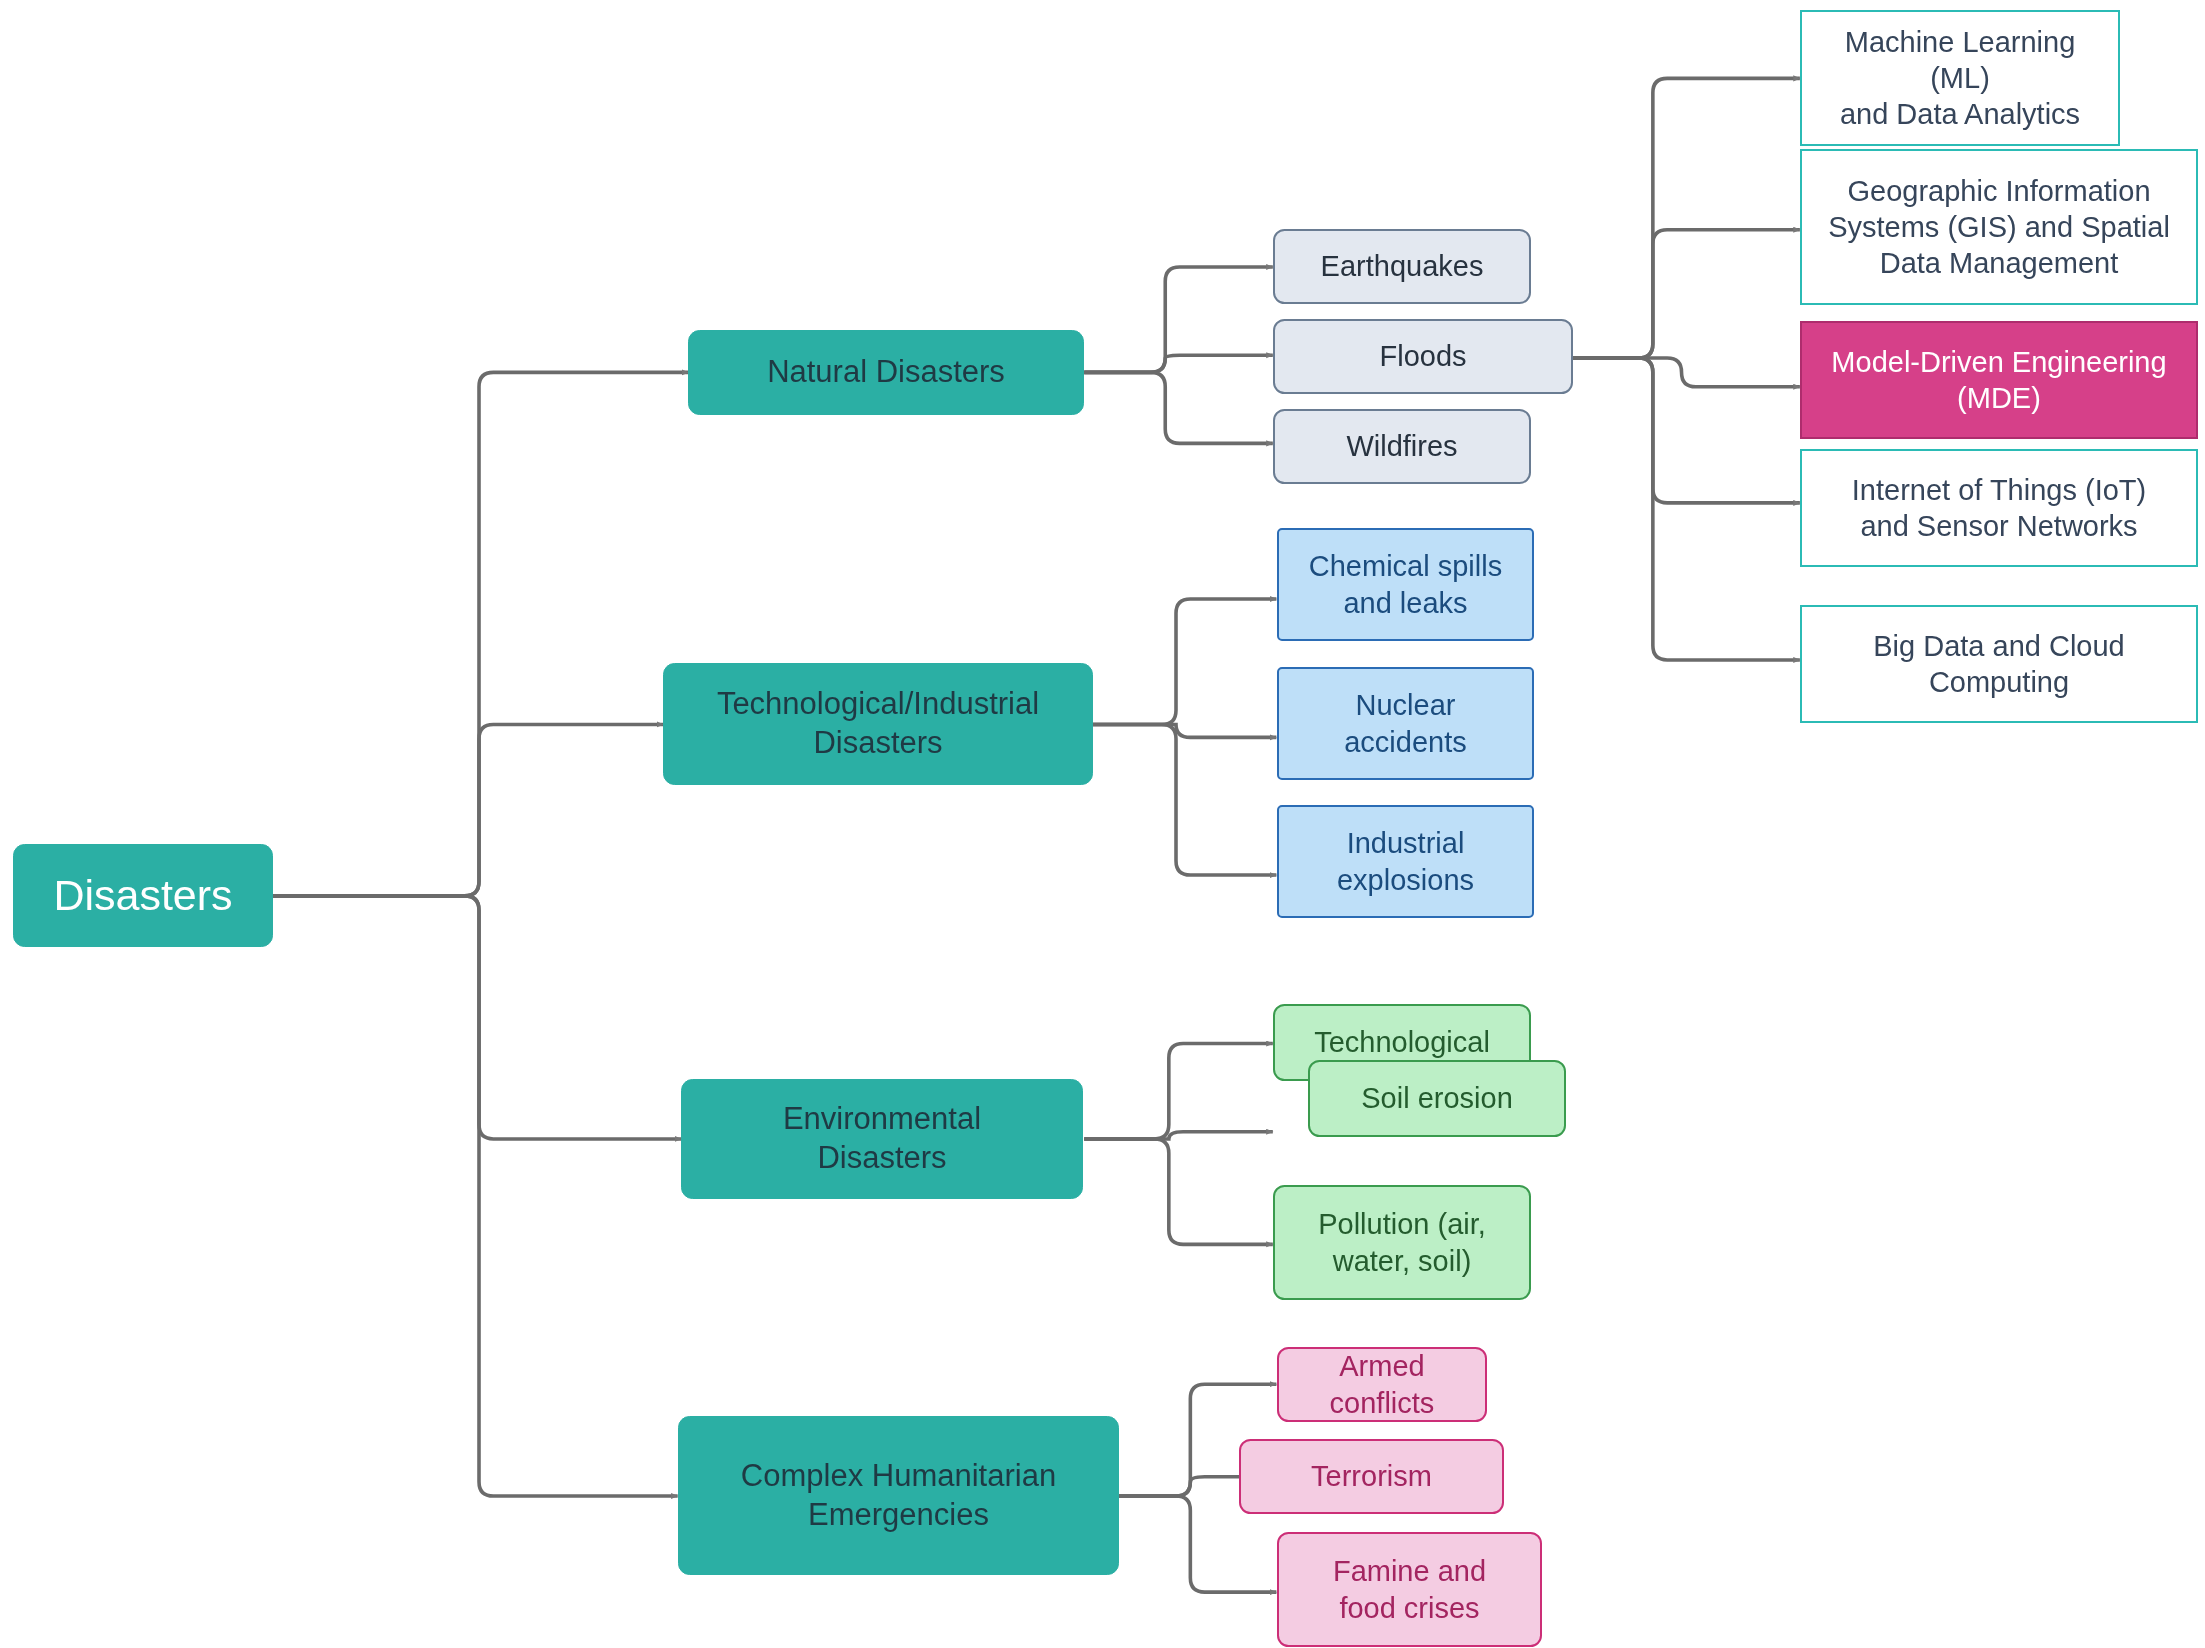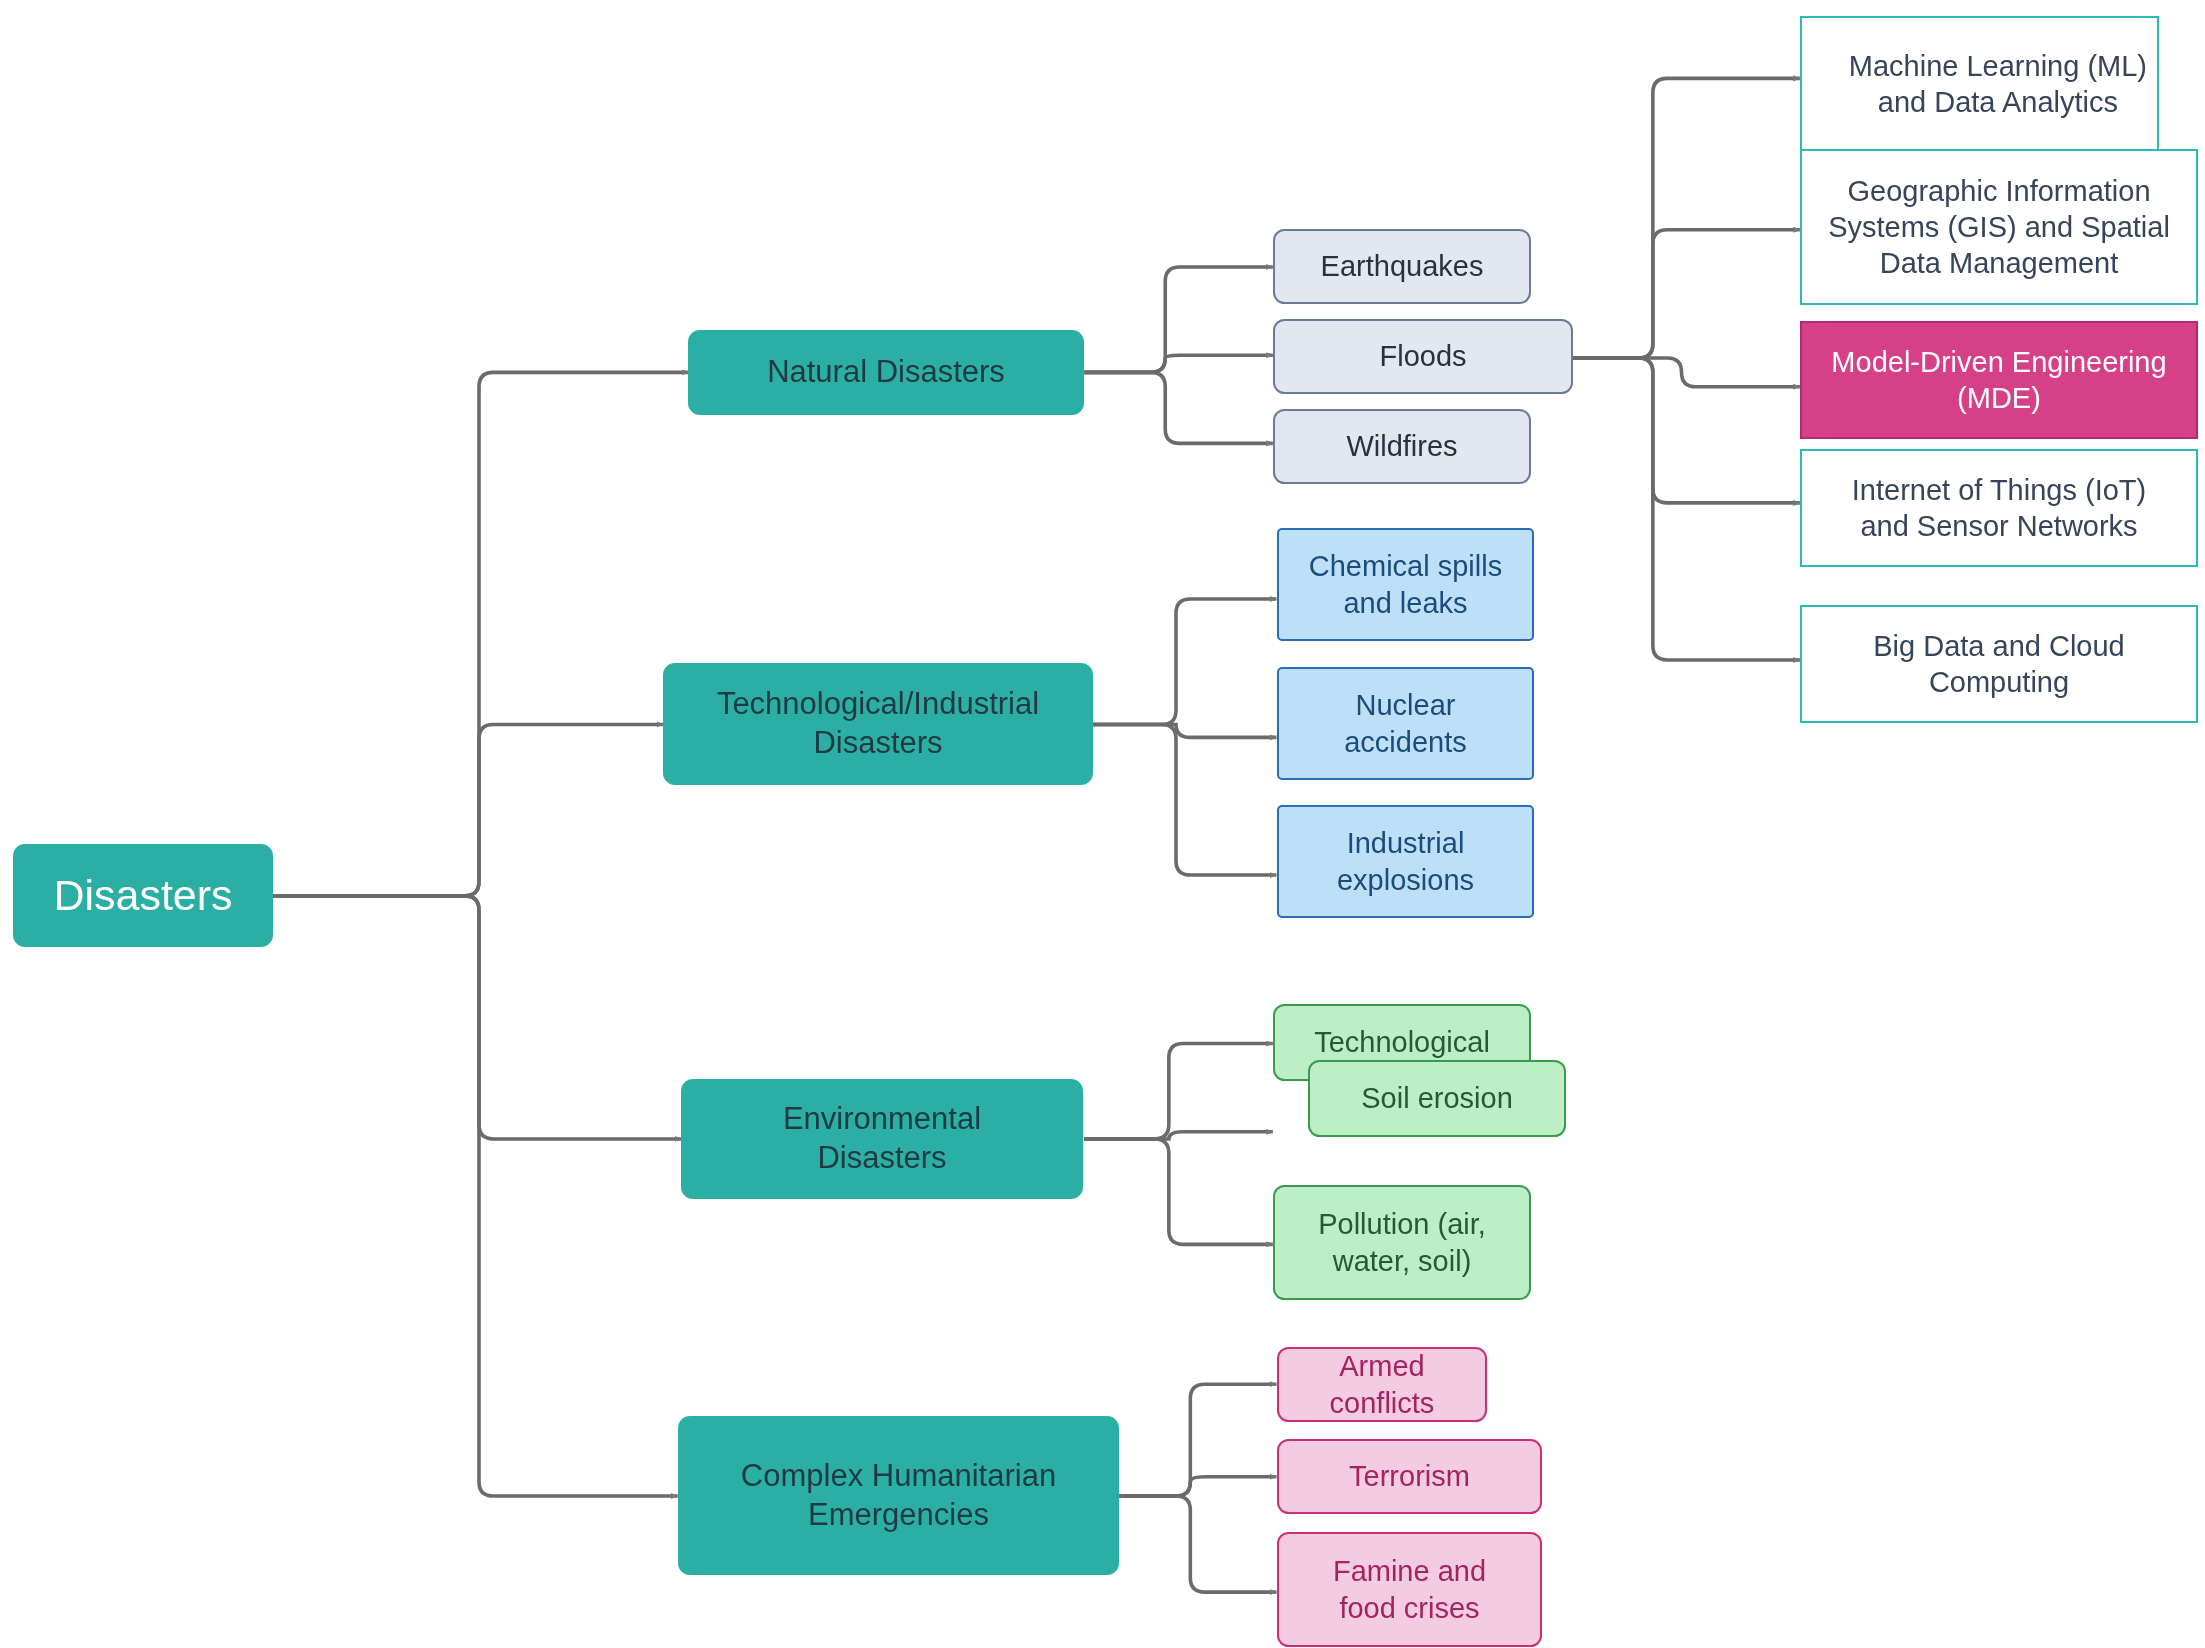--- a/index.html
+++ b/index.html
@@ -141,29 +141,29 @@
     <span class="lbl">Soil erosion</span>
   </div>
   <div class="node n-green" style="left:1273px;top:1185px;width:258px;height:115px;">
     <span class="lbl">Pollution (air,
 water, soil)</span>
   </div>
 
   <div class="node n-pink" style="left:1277px;top:1347px;width:210px;height:75px;">
     <span class="lbl">Armed conflicts</span>
   </div>
-  <div class="node n-pink" style="left:1277px;top:1439px;width:265px;height:75px;">
+  <div class="node n-pink" style="left:1239px;top:1439px;width:265px;height:75px;">
     <span class="lbl">Terrorism</span>
   </div>
   <div class="node n-pink" style="left:1277px;top:1532px;width:265px;height:115px;">
     <span class="lbl">Famine and
 food crises</span>
   </div>
 
-  <div class="node n-tech" style="left:1800px;top:16px;width:359px;height:136px;justify-content:flex-end;">
+  <div class="node n-tech" style="left:1800px;top:10px;width:320px;height:136px;justify-content:flex-end;">
     <span class="lbl">Machine Learning (ML)
 and Data Analytics</span>
   </div>
   <div class="node n-tech" style="left:1800px;top:149px;width:398px;height:156px;">
     <span class="lbl">Geographic Information
 Systems (GIS) and Spatial
 Data Management</span>
   </div>
   <div class="node n-hl" style="left:1800px;top:321px;width:398px;height:118px;">
     <span class="lbl">Model-Driven Engineering

